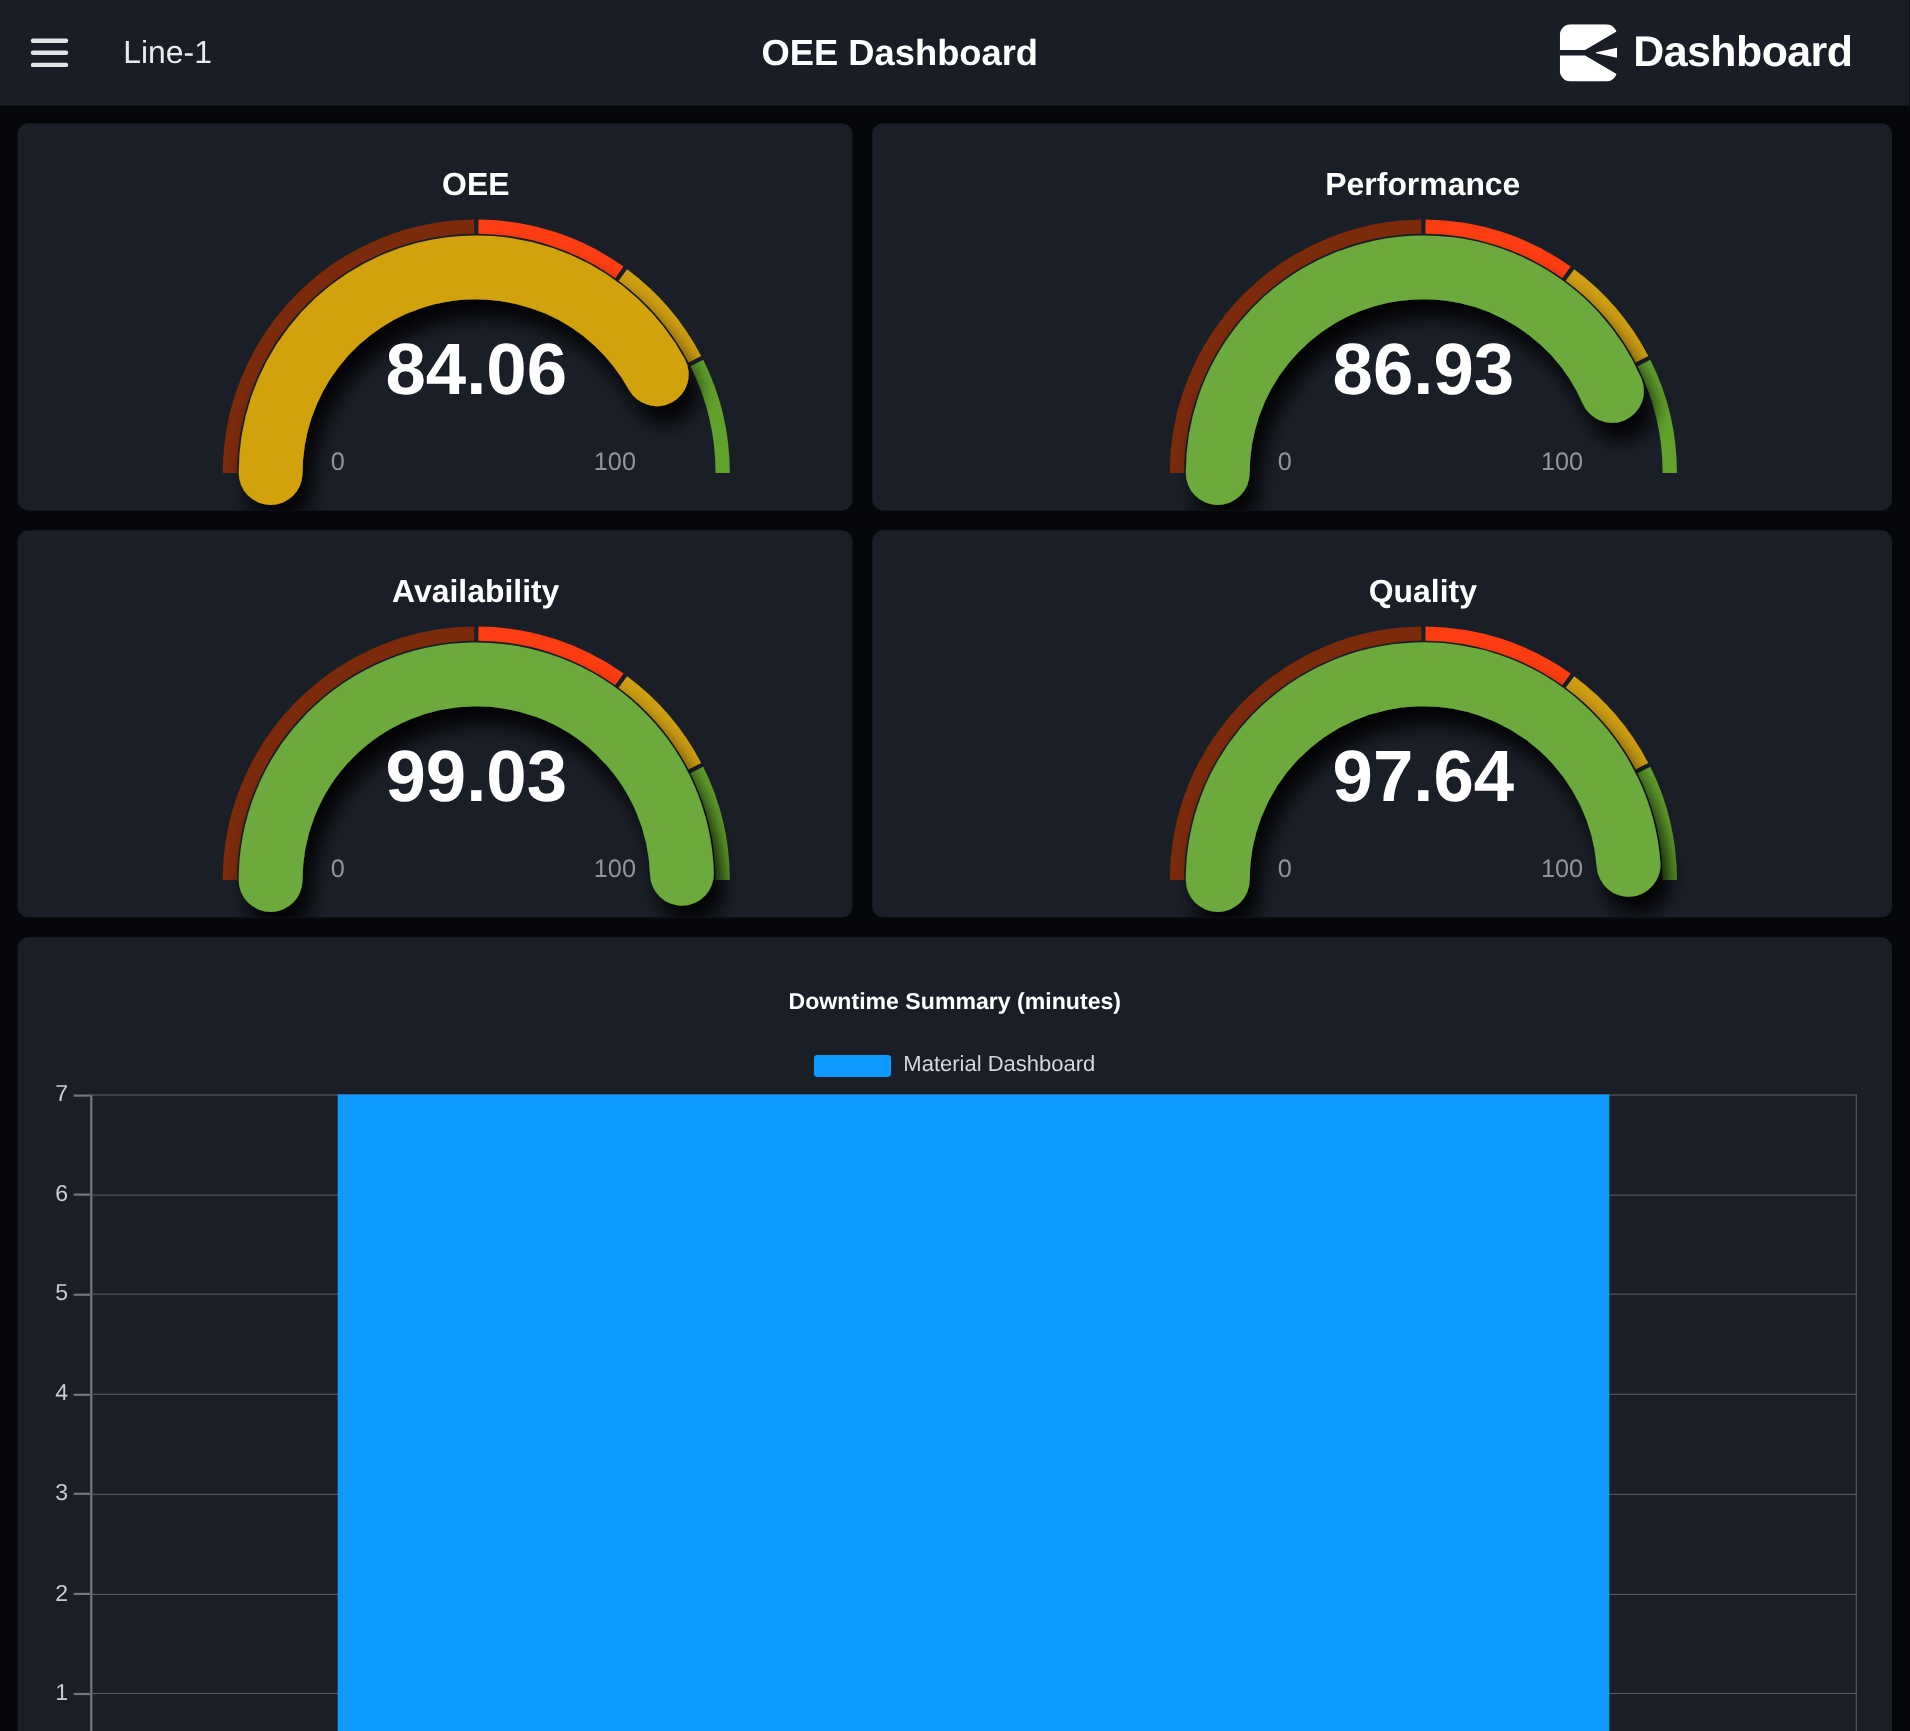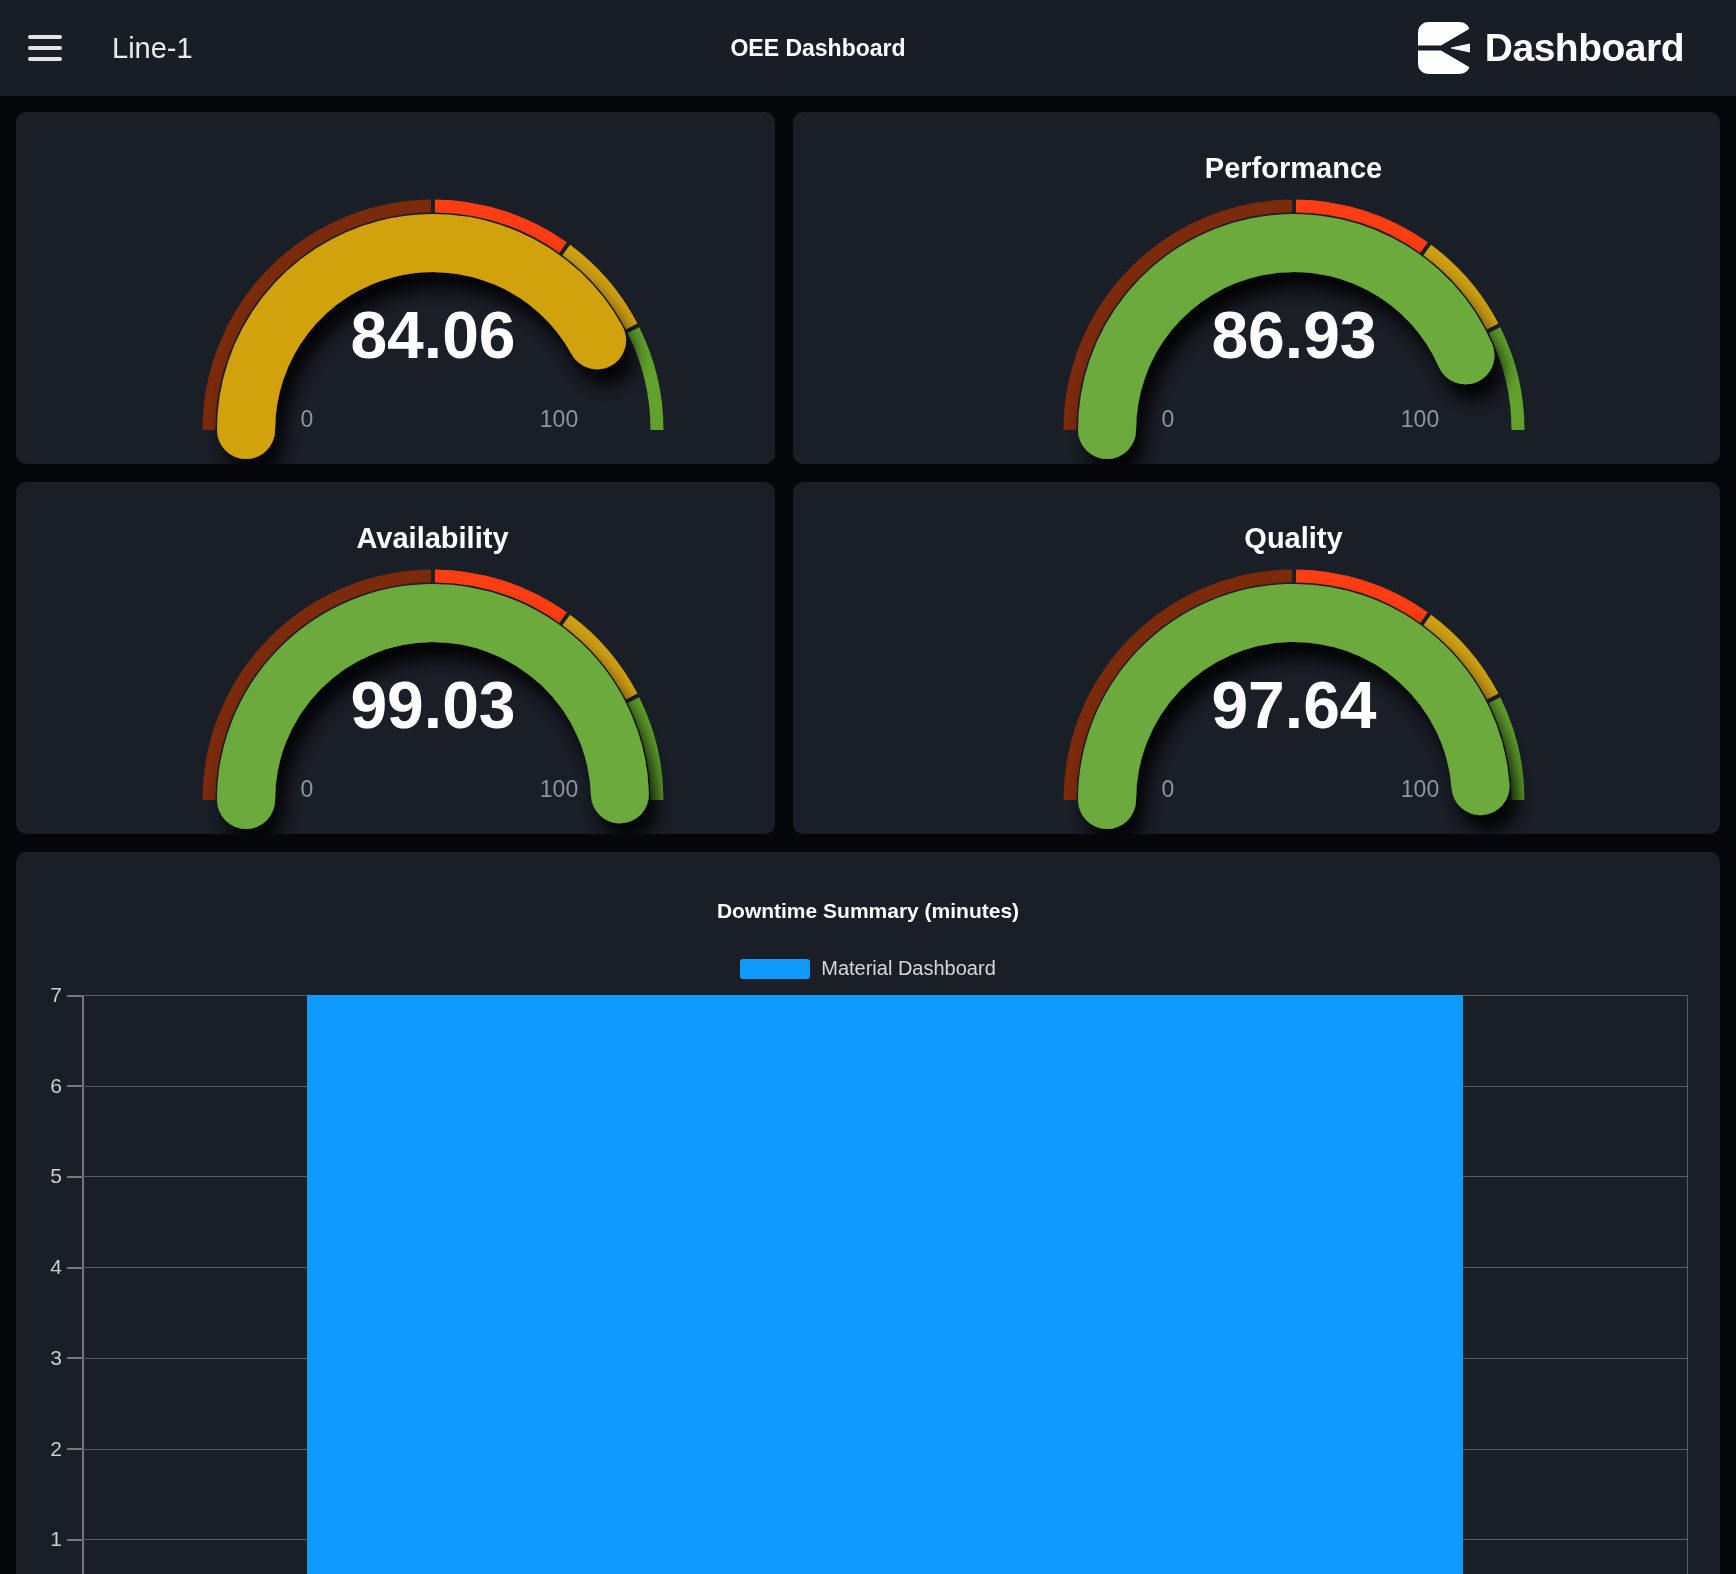--- a/index.html
+++ b/index.html
@@ -12,21 +12,21 @@
   
   .topbar{
     position:relative;height:96px;background:#191d26;
     display:flex;align-items:center;padding:0 0 0 28px;box-sizing:border-box;
   }
   .menu-btn{width:34px;height:26px;display:flex;flex-direction:column;justify-content:space-between;cursor:pointer;}
   .menu-btn span{display:block;height:4px;border-radius:2px;background:#e3e4e7;}
   .nav-label{margin-left:50px;font-size:29px;color:#e9eaec;}
   .top-title{
     position:absolute;left:818px;top:50%;transform:translate(-50%,-50%);
-    font-size:23px;font-weight:bold;color:#ffffff;white-space:nowrap;
+    font-size:33px;font-weight:bold;color:#ffffff;white-space:nowrap;
   }
   .brand{margin-left:auto;display:flex;align-items:center;gap:15px;padding-right:52px;}
   .brand-text{font-size:39px;font-weight:bold;color:#ffffff;letter-spacing:-0.5px;}
   
   .grid{
     margin:16px 16px 0 16px;
     display:grid;grid-template-columns:759px 927px;gap:18px;
   }
   .card{background:#1a1e27;border-radius:10px;}
   .gauge-card{height:352px;position:relative;overflow:hidden;}
@@ -74,20 +74,21 @@
       <rect x="0" y="0" width="52" height="52" rx="10" fill="#ffffff"></rect>
       <path d="M0,23.5 L23,23.5 L52,6.5 L52,21.5 L33,25.5 L33,26.5 L52,30.5 L52,45.5 L23,28.5 L0,28.5 Z" fill="#191d26"></path>
     </svg>
     <span class="brand-text">Dashboard</span>
   </div>
 </header>
 
 <main>
   <div class="grid">
     <div class="card gauge-card">
+      <div class="gauge-title">OEE</div>
       <svg class="gauge-svg" width="480" height="280" viewBox="0 0 480 280">
           <defs>
             <filter id="sh0" x="-40%" y="-40%" width="190%" height="220%">
               <feDropShadow dx="8" dy="16" stdDeviation="9" flood-color="#000000" flood-opacity="0.92"></feDropShadow>
             </filter>
           </defs>
           <path d="M16.00 246.00 A224 224 0 0 1 238.05 22.01" stroke="#7b2a0b" stroke-width="13" fill="none"></path>
           <path d="M241.95 22.01 A224 224 0 0 1 370.08 63.64" stroke="#ff3d12" stroke-width="13" fill="none"></path>
           <path d="M373.24 65.94 A224 224 0 0 1 438.69 142.57" stroke="#d0a013" stroke-width="13" fill="none"></path>
           <path d="M440.47 146.05 A224 224 0 0 1 464.00 246.00" stroke="#61a22c" stroke-width="13" fill="none"></path>

